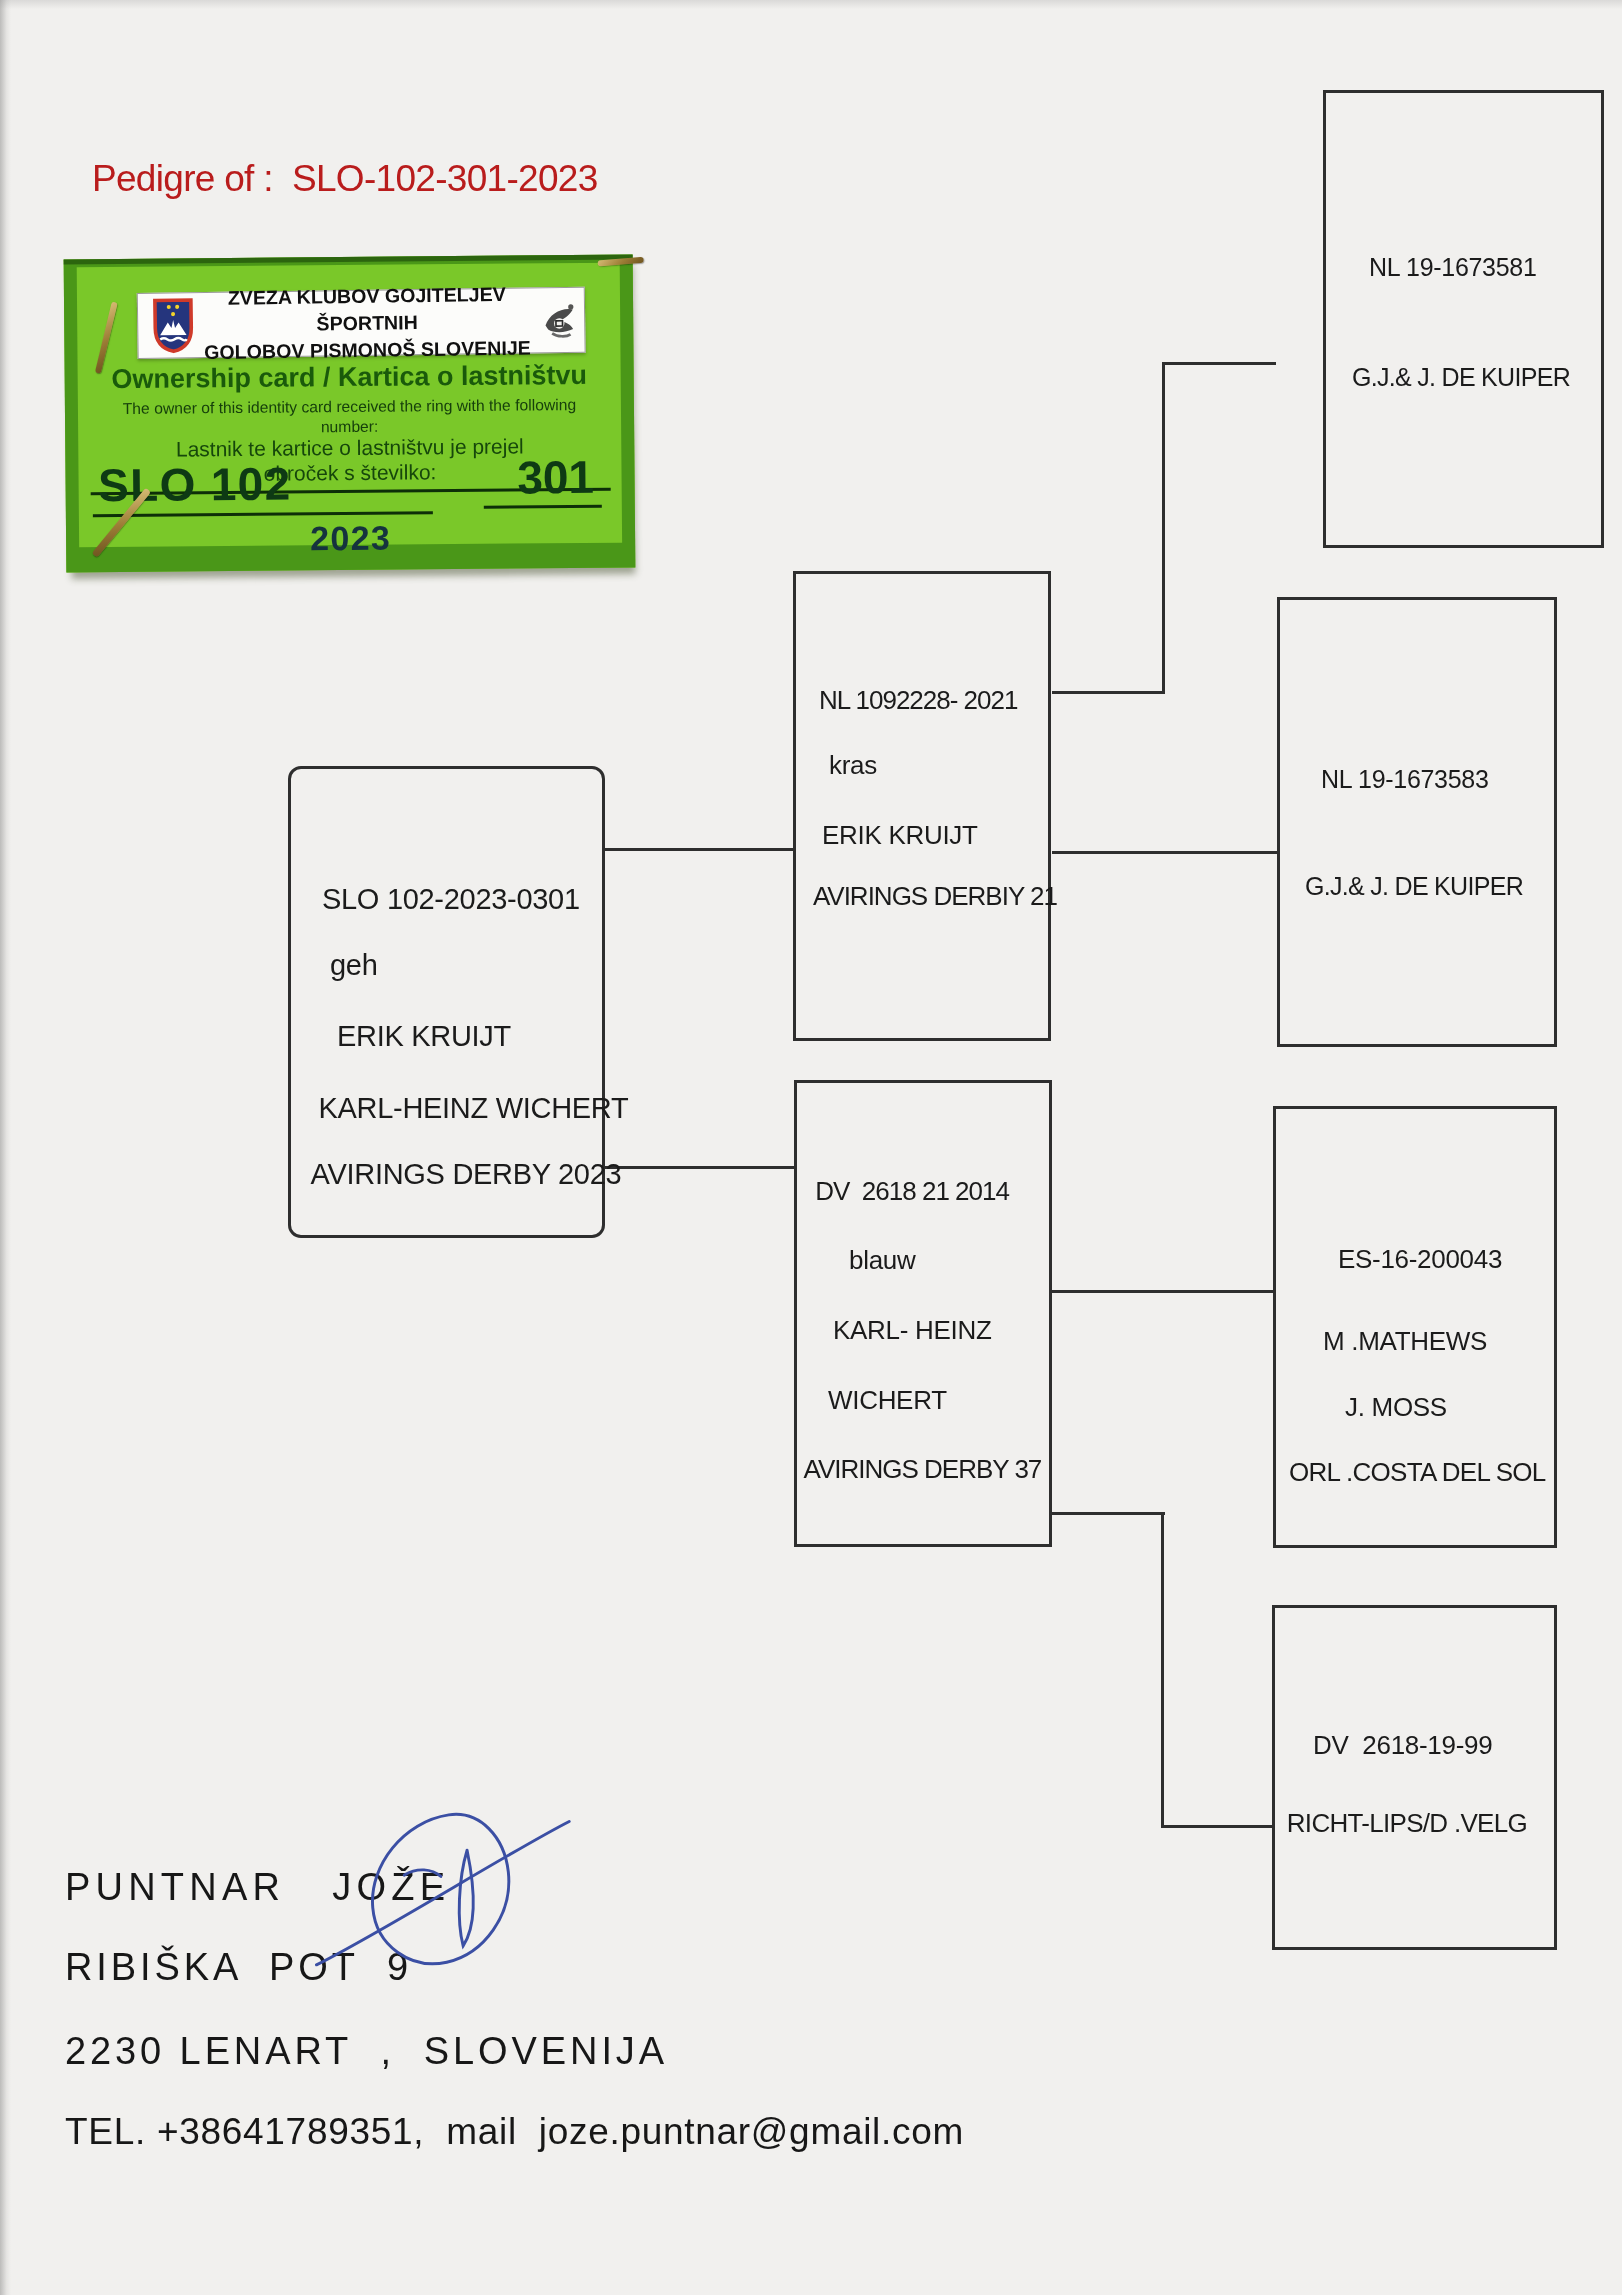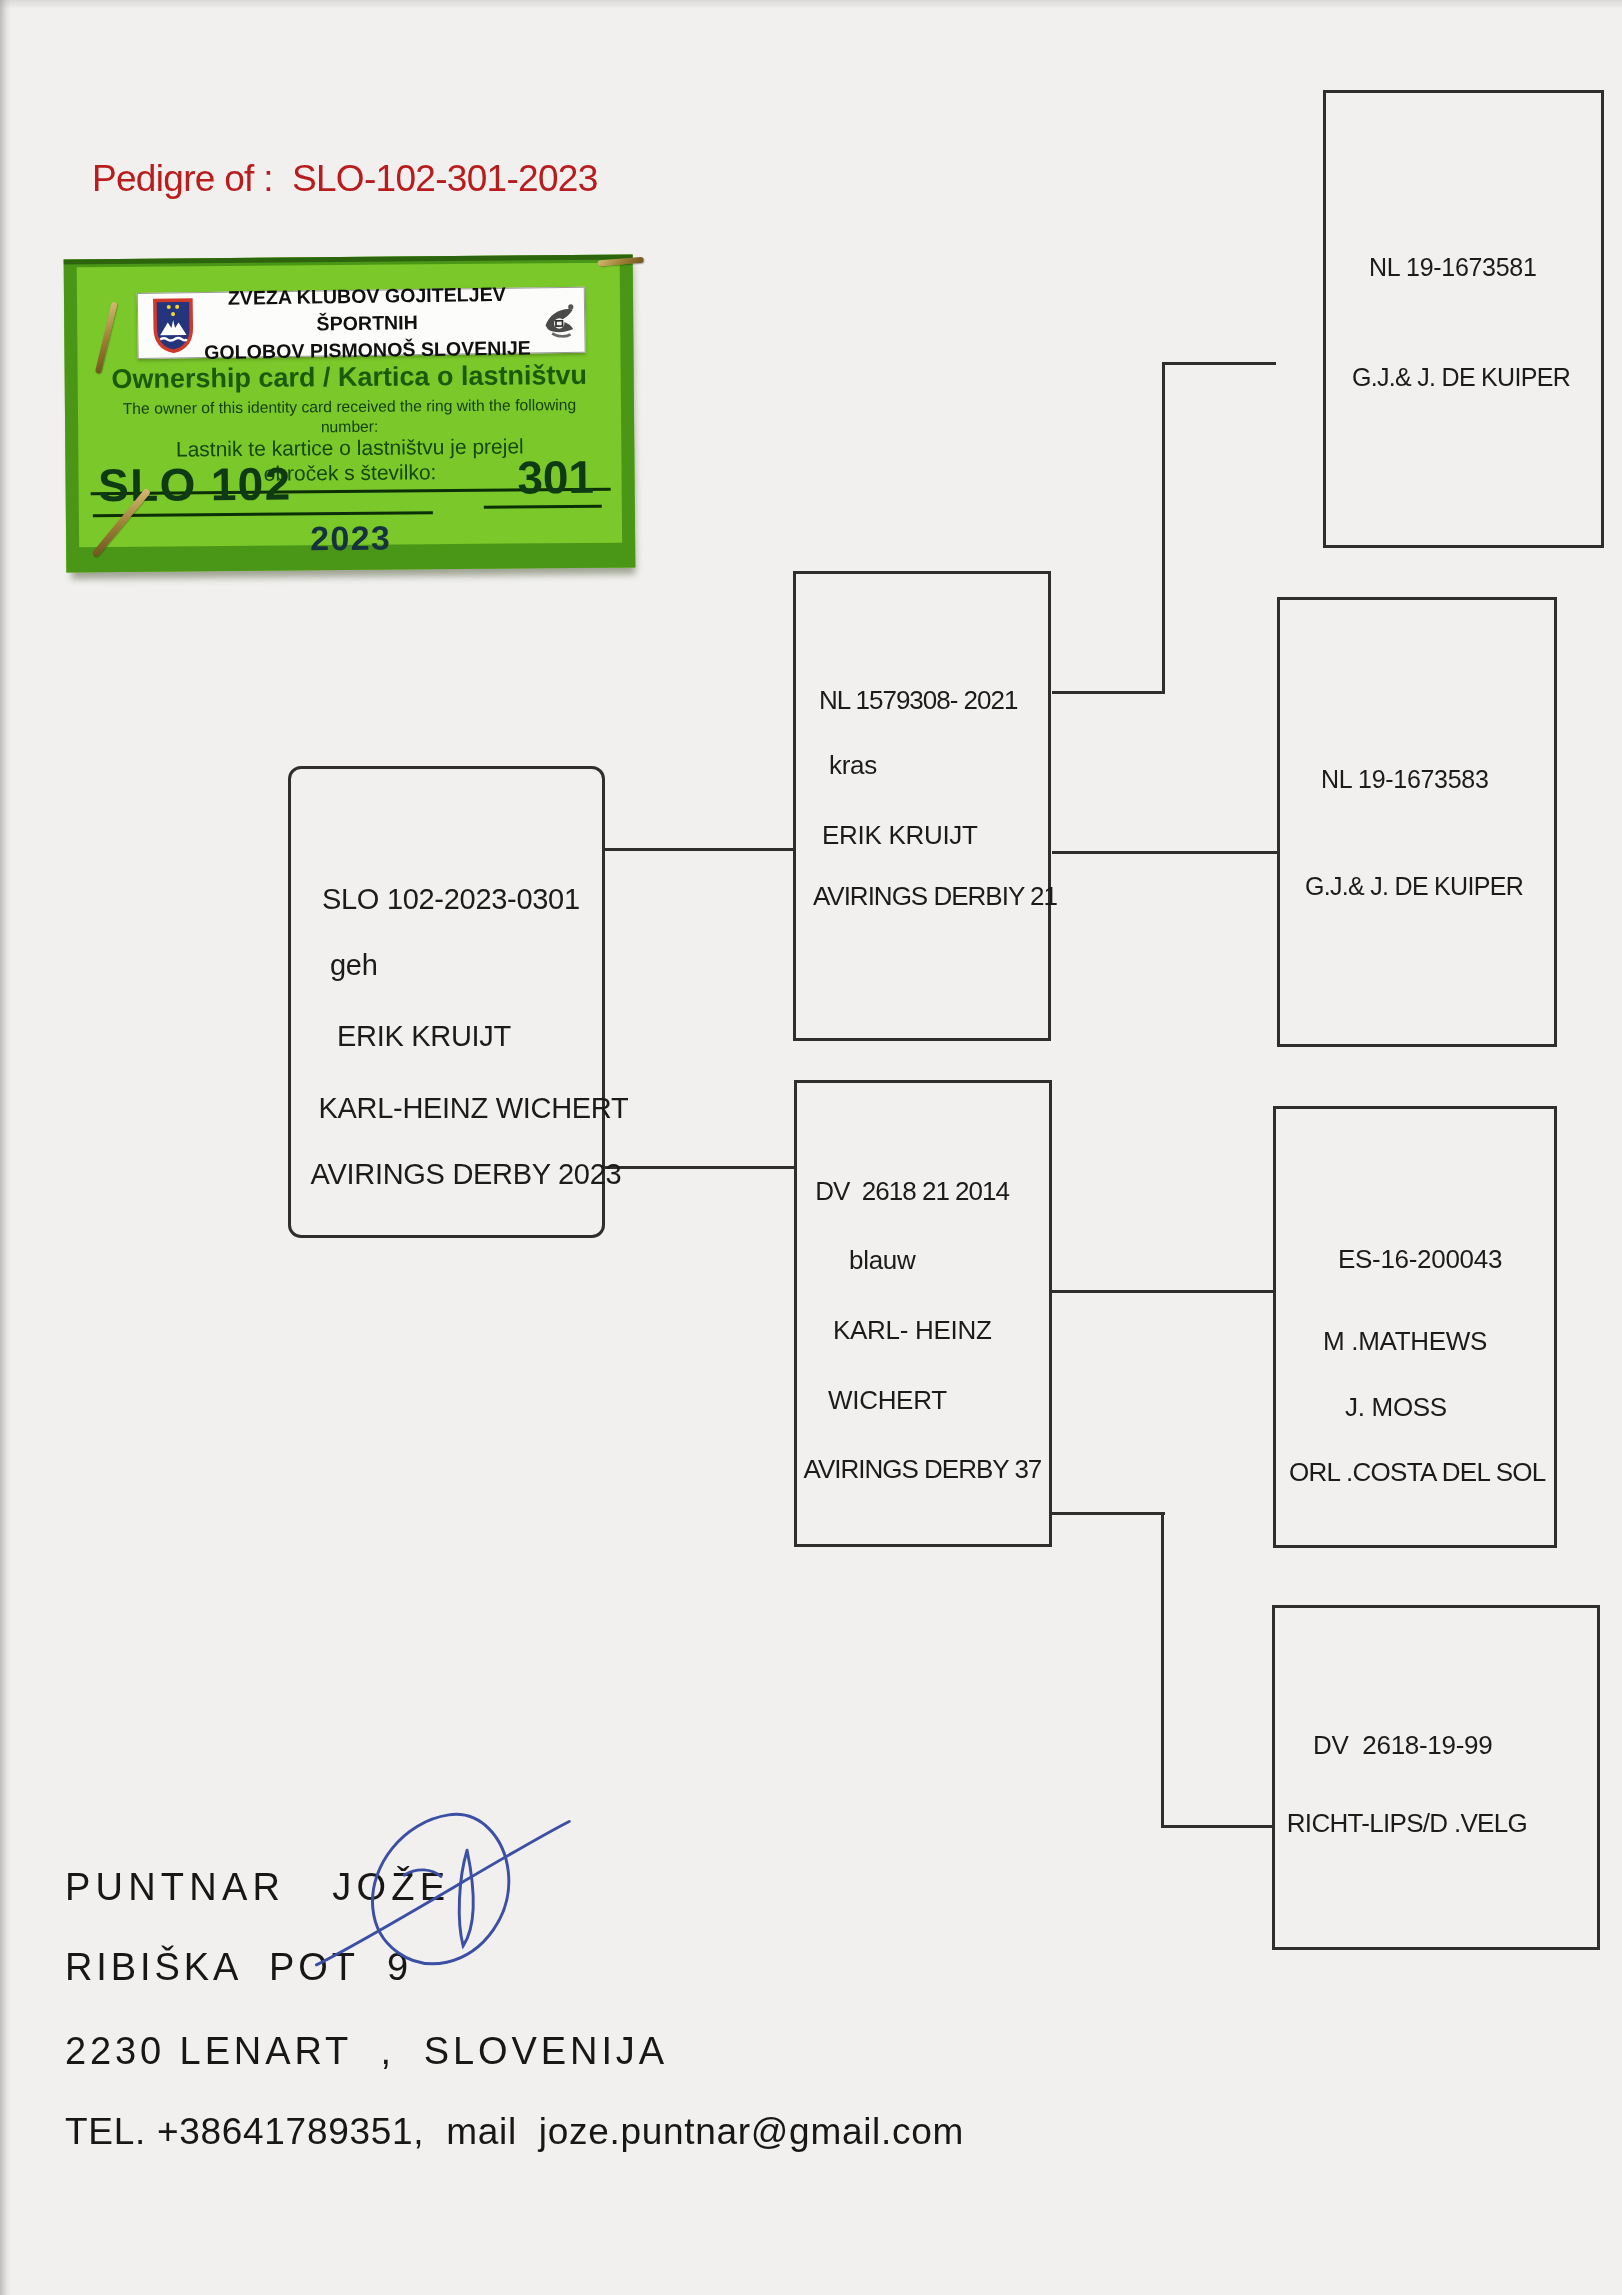--- a/index.html
+++ b/index.html
@@ -121,21 +121,21 @@
 
   <div class="pbox" style="left:288px;top:766px;width:317px;height:472px;font-size:29px;border-radius:13px;">
     <div class="line" style="left:31px;top:114px;">SLO 102-2023-0301</div>
     <div class="line" style="left:39px;top:180px;">geh</div>
     <div class="line" style="left:46px;top:251px;">ERIK KRUIJT</div>
     <div class="line" style="left:27.5px;top:323px;">KARL-HEINZ WICHERT</div>
     <div class="line" style="left:19.6px;top:389px;">AVIRINGS DERBY 2023</div>
   </div>
 
   <div class="pbox" style="left:793px;top:571px;width:258px;height:470px;font-size:26px;">
-    <div class="line" style="left:23px;top:111px;letter-spacing:-1px;">NL 1579308- 2021</div>
+    <div class="line" style="left:23px;top:111px;letter-spacing:-1px;">NL 1092228- 2021</div>
     <div class="line" style="left:33px;top:176px;">kras</div>
     <div class="line" style="left:26px;top:246px;">ERIK KRUIJT</div>
     <div class="line" style="left:3.9px;top:307px;letter-spacing:-1px;margin-left:13px;">AVIRINGS DERBIY 21</div>
   </div>
 
   <div class="pbox" style="left:794px;top:1080px;width:258px;height:467px;font-size:26px;">
     <div class="line" style="left:18.3px;top:93px;letter-spacing:-1px;">DV  2618 21 2014</div>
     <div class="line" style="left:52px;top:162px;">blauw</div>
     <div class="line" style="left:36px;top:232px;">KARL- HEINZ</div>
     <div class="line" style="left:31px;top:302px;">WICHERT</div>
@@ -152,21 +152,21 @@
     <div class="line" style="left:25px;top:272px;letter-spacing:-0.7px;">G.J.&amp; J. DE KUIPER</div>
   </div>
 
   <div class="pbox" style="left:1273px;top:1106px;width:284px;height:442px;font-size:26px;">
     <div class="line" style="left:62px;top:135px;">ES-16-200043</div>
     <div class="line" style="left:47px;top:217px;">M .MATHEWS</div>
     <div class="line" style="left:69px;top:283px;">J. MOSS</div>
     <div class="line" style="left:13px;top:348px;letter-spacing:-0.7px;">ORL .COSTA DEL SOL</div>
   </div>
 
-  <div class="pbox" style="left:1272px;top:1605px;width:328px;height:345px;font-size:26px;">
+  <div class="pbox" style="left:1272px;top:1605px;width:285px;height:345px;font-size:26px;">
     <div class="line" style="left:38px;top:122px;">DV  2618-19-99</div>
     <div class="line" style="left:11.8px;top:200px;letter-spacing:-0.7px;">RICHT-LIPS/D .VELG</div>
   </div>
 
   <div class="owner-line" style="left:65px;top:1866px;font-size:38px;letter-spacing:5.2px;">PUNTNAR   JOŽE</div>
   <div class="owner-line" style="left:65px;top:1946px;font-size:38px;letter-spacing:3.9px;">RIBIŠKA  POT  9</div>
   <div class="owner-line" style="left:65px;top:2030px;font-size:38px;letter-spacing:3.9px;">2230 LENART  ,  SLOVENIJA</div>
   <div class="owner-line" style="left:65px;top:2111px;font-size:37px;letter-spacing:0.7px;">TEL. +38641789351,  mail  joze.puntnar@gmail.com</div>
 
   <svg class="sig" width="275" height="177" viewBox="0 0 420 270">

